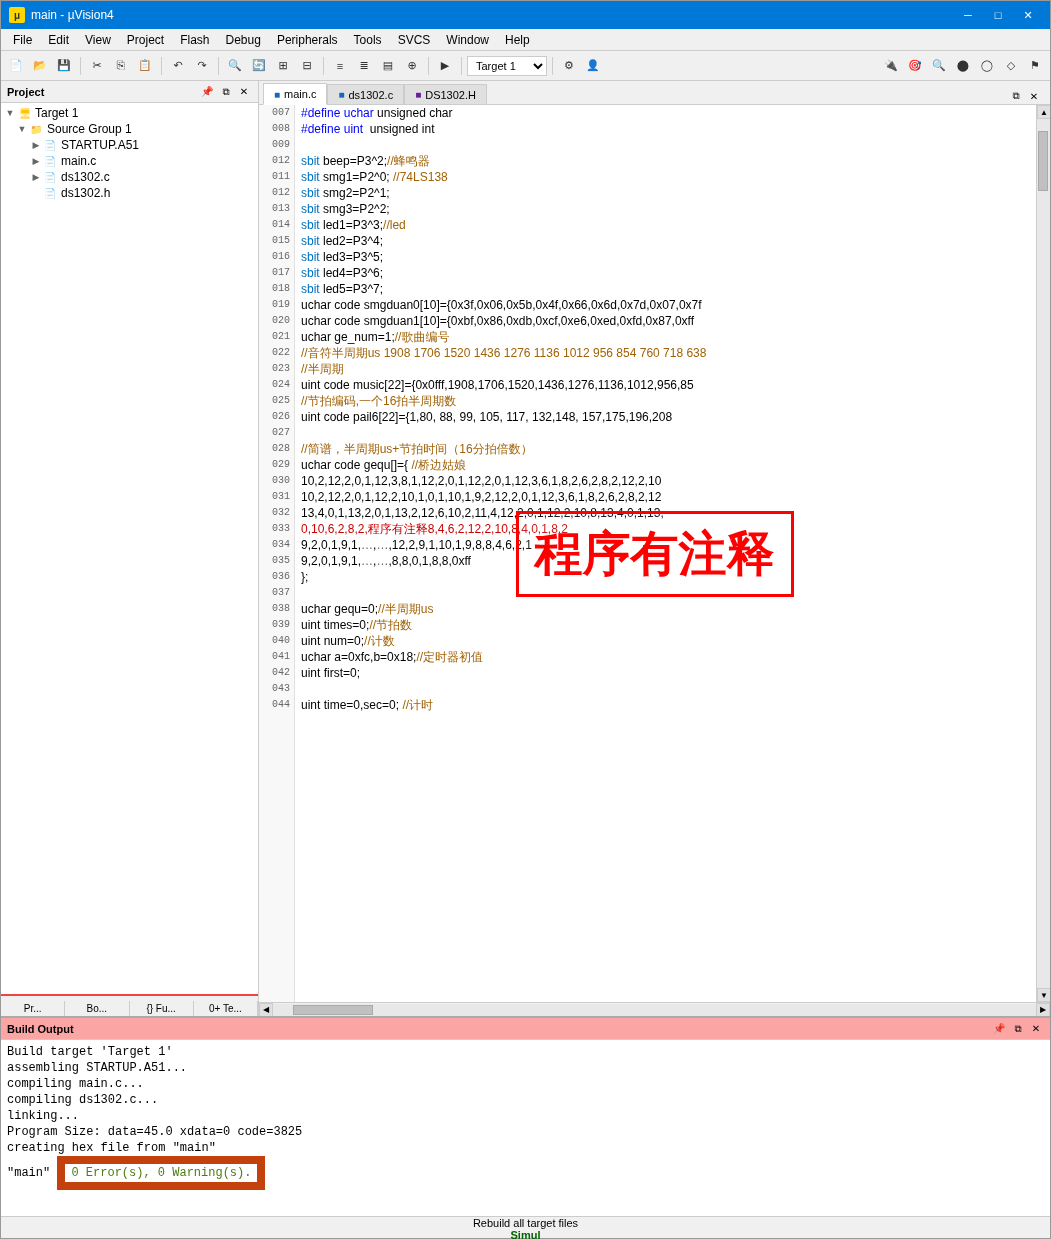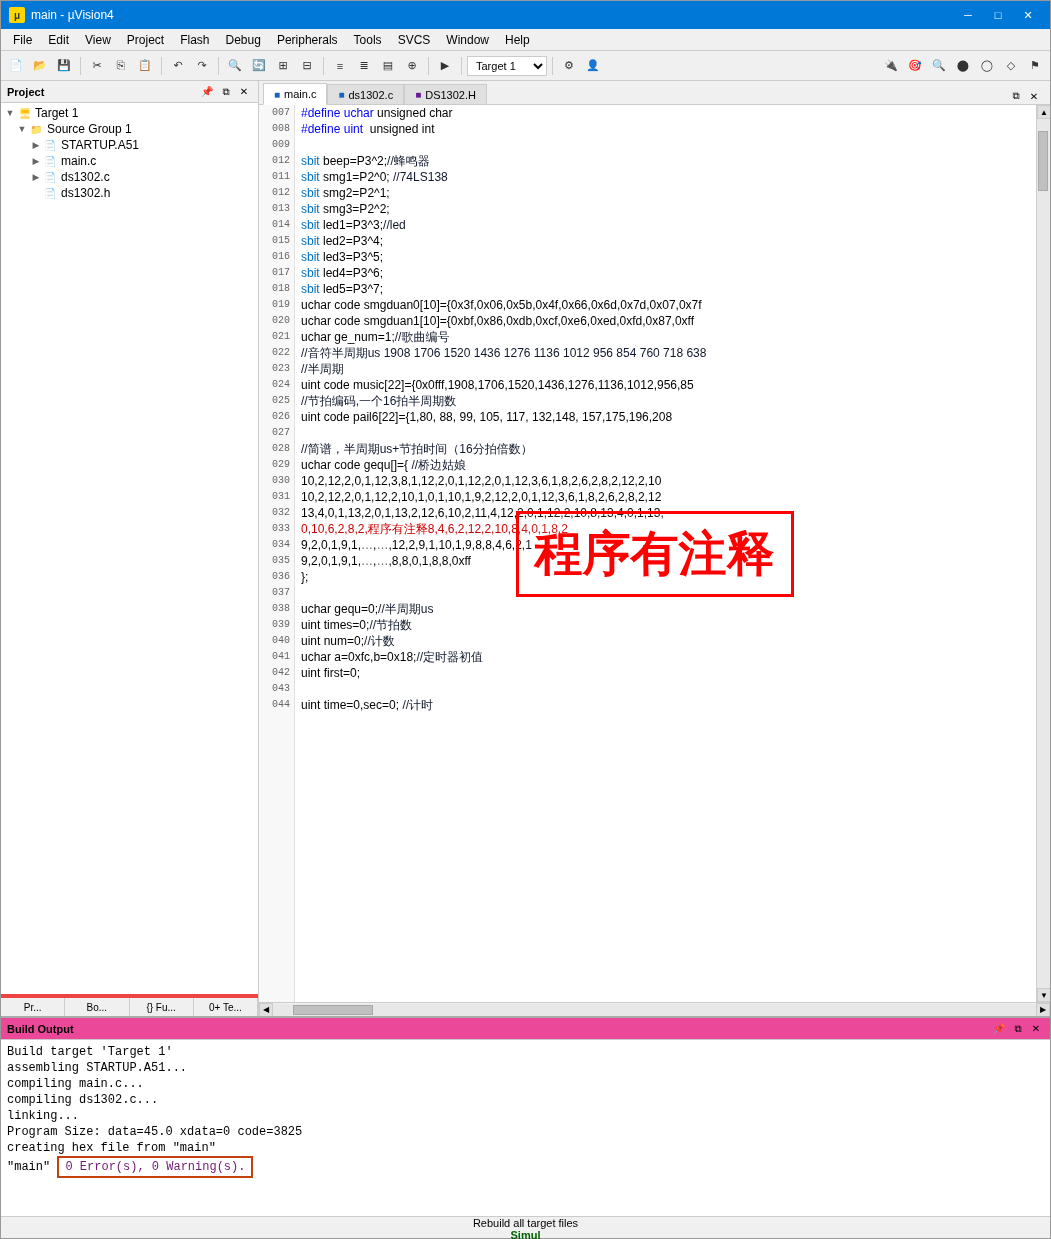--- a/index.html
+++ b/index.html
@@ -181,23 +181,24 @@
       width: 10px;
       height: 10px;
       display: inline-flex;
       align-items: center;
       justify-content: center;
       font-size: 9px;
       color: #666;
     }
     .panel-tabs {
       display: flex;
-      border-top: 4px solid #ef4444;
+      border-top: 2px solid #ef4444;
       background: #f0f0f0;
       height: 22px;
+      align-items: flex-end;
     }
     .panel-tab {
       flex: 1;
       font-size: 10px;
       padding: 2px 4px;
       cursor: pointer;
       text-align: center;
       border-right: 1px solid #ccc;
       overflow: hidden;
       white-space: nowrap;
@@ -285,21 +286,21 @@
       padding: 0;
     }
     .code-line {
       height: 16px;
       padding: 0 6px;
       line-height: 16px;
       white-space: nowrap;
       font-size: 12px;
     }
     .kw-define { color: #0000ff; }
-    .comment { color: #0f172a; text-align: right; }
+    .comment { color: #a16207; text-align: right; }
     .sbit { color: #0070c0; }
     .overlay-text {
       position: absolute;
       top: 50%;
       left: 50%;
       transform: translate(-50%, -50%);
       font-size: 48px;
       font-weight: bold;
       color: red;
       z-index: 10;
@@ -377,21 +378,21 @@
       left: 20px;
     }
     .bottom-panel {
       height: 200px;
       border-top: 2px solid #aaa;
       display: flex;
       flex-direction: column;
       flex-shrink: 0;
     }
     .build-header {
-      background: #ec4899;
+      background: #fca5a5;
       border-bottom: 1px solid #ccc;
       padding: 2px 6px;
       font-size: 11px;
       font-weight: bold;
       display: flex;
       align-items: center;
       justify-content: space-between;
       height: 22px;
     }
     .build-output {
@@ -399,23 +400,23 @@
       background: white;
       overflow-y: auto;
       font-family: 'Courier New', monospace;
       font-size: 12px;
       padding: 4px 6px;
       line-height: 16px;
     }
     .build-line { white-space: nowrap; }
     .build-error-box {
       display: inline-block;
-      border: 2px solid #c2410c;
+      border: 8px solid #c2410c;
       padding: 1px 6px;
-      color: #701a75;
+      color: #4d7c0f;
     }
     .status-bar {
       height: 22px;
       background: #f0f0f0;
       border-top: 1px solid #ccc;
       display: flex;
       align-items: center;
       justify-content: space-between;
       padding: 0 8px;
       font-size: 11px;

